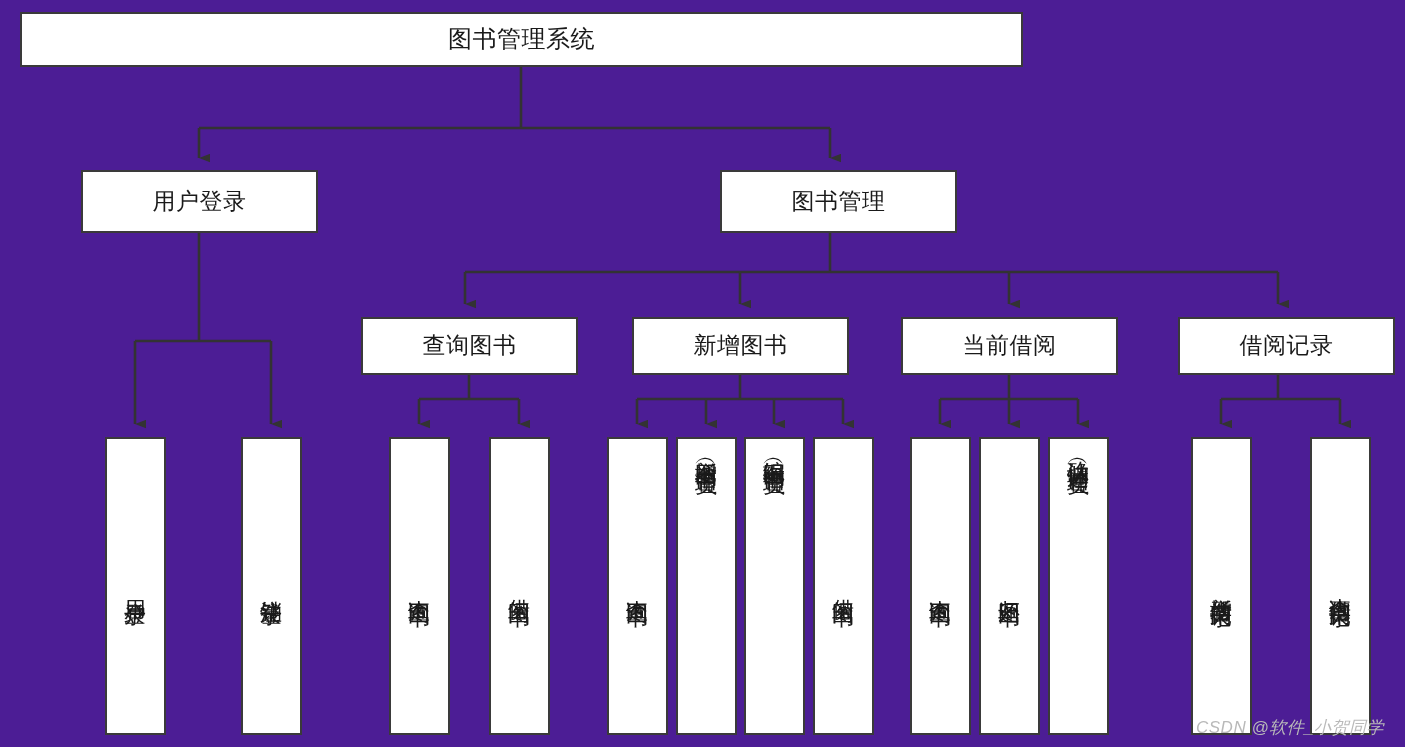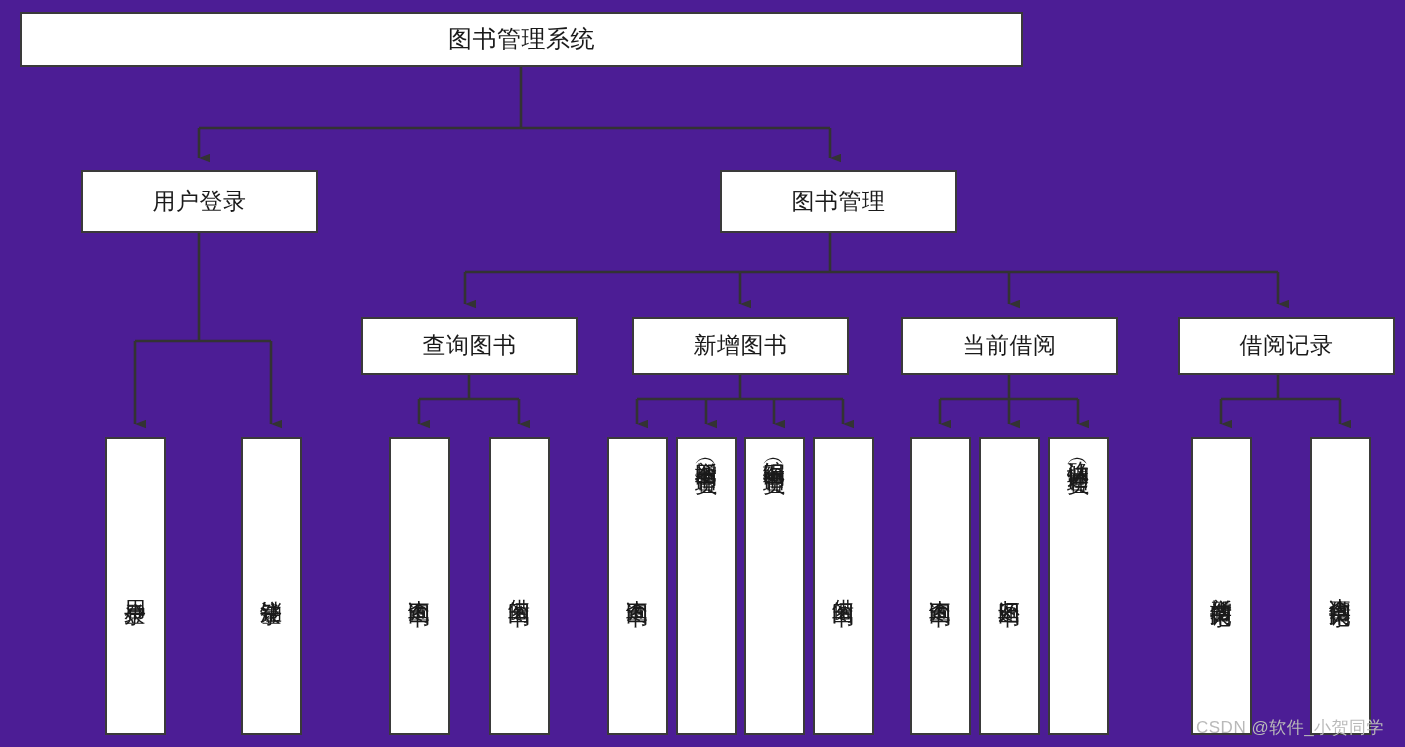--- a/index.html
+++ b/index.html
@@ -192,15 +192,15 @@
   </div>
 
   <div class="node node-v" style="left:1191px; top:437px; width:61px; height:298px;">
     <span>新增借阅记录</span>
   </div>
 
   <div class="node node-v" style="left:1310px; top:437px; width:61px; height:298px;">
     <span>查询借阅记录</span>
   </div>
 
-  <div class="watermark" style="left:1196px; top:716px;">CSDN @软件_小贺同学</div>
+  <div class="watermark" style="left:1196px; top:716px;font-style:italic;">CSDN @软件_小贺同学</div>
 
 </div>
 
 </body></html>

